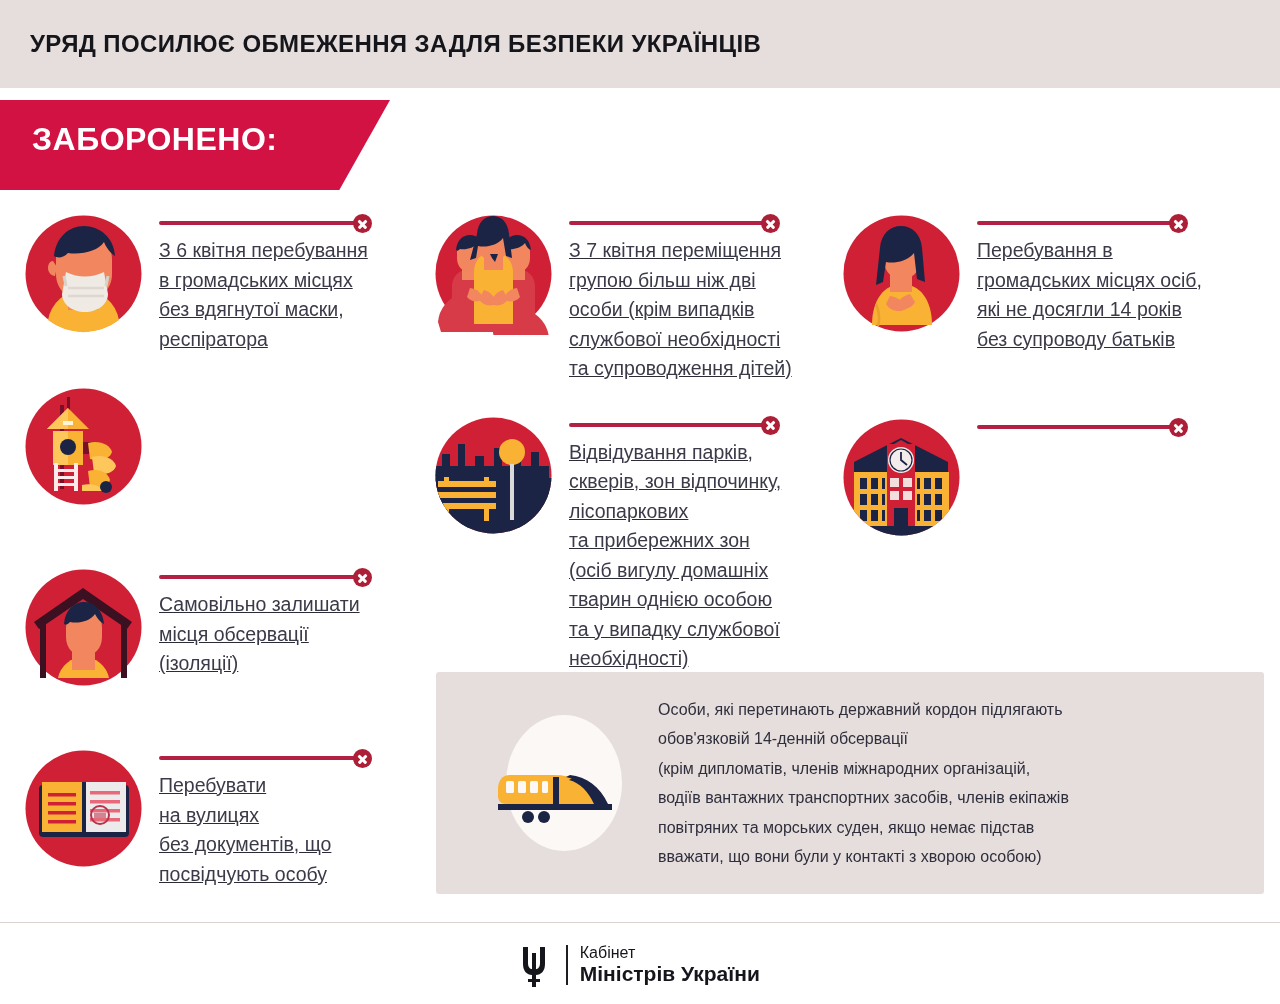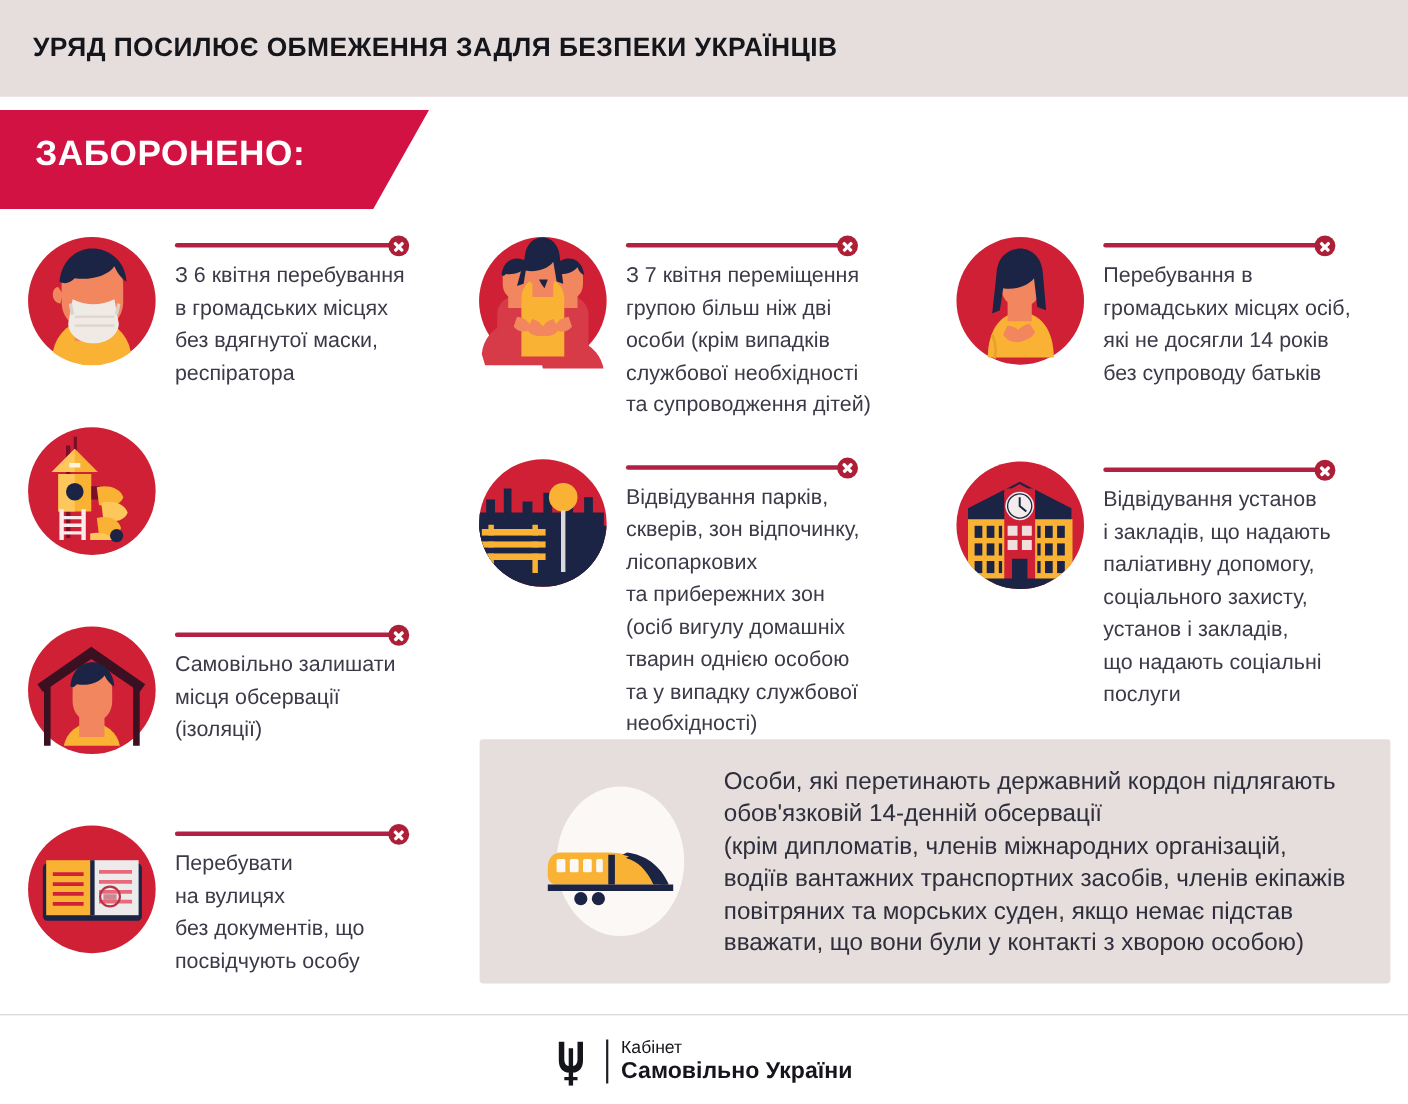--- a/index.html
+++ b/index.html
@@ -34,28 +34,28 @@
   .ribbon-label{
     position:absolute;left:32px;top:121px;
     font-size:32px;font-weight:bold;letter-spacing:.5px;
     color:#ffffff;
   }
 
   
   .col{position:absolute;}
   .col-1{left:22px;top:212px;width:400px;}
   .col-2{left:432px;top:212px;width:410px;}
-  .col-3{left:866px;top:212px;width:400px;}
+  .col-3{left:840px;top:212px;width:400px;}
 
   .item{position:relative;display:flex;align-items:flex-start;}
   .icon-wrap{
     width:123px;height:123px;flex:0 0 123px;margin-right:14px;position:relative;
   }
   .icon-wrap svg{display:block;width:123px;height:123px;}
-  .item-body{flex:1 1 auto;position:relative;padding-top:2px;min-width:0;}
+  .item-body{flex:1 1 auto;position:relative;padding-top:2px;min-width:0;text-decoration:underline;}
   .rule{
     position:relative;height:18px;margin-bottom:4px;
   }
   .rule .line{
     position:absolute;left:0;top:7px;height:4px;background:#b22144;border-radius:2px;
   }
   .rule .xmark{
     position:absolute;top:0;width:19px;height:19px;border-radius:50%;
     background:#ad1f36;
   }
@@ -74,21 +74,21 @@
   .callout{
     position:absolute;left:436px;top:672px;width:828px;height:222px;
     background:#e6dedc;border-radius:3px;
     display:flex;align-items:center;
   }
   .callout-icon{
     flex:0 0 180px;height:180px;margin-left:38px;position:relative;
   }
   .callout-icon svg{display:block;width:180px;height:180px;}
   .callout-text{
-    flex:1 1 auto;font-size:22px;line-height:29.5px;color:#2e2e3c;
+    flex:1 1 auto;font-size:16px;line-height:29.5px;color:#2e2e3c;
     white-space:pre-line;margin-left:4px;padding-right:20px;
   }
 
   
   .footer-rule{
     position:absolute;left:0;top:922px;width:1280px;height:1px;background:#d8d2d0;
   }
   .footer{
     position:absolute;left:0;top:935px;width:1280px;height:60px;
     display:flex;align-items:center;justify-content:center;gap:12px;
@@ -355,27 +355,20 @@
           </g>
           <path d="M0 110h123v14H0z" fill="#1b2444"></path>
         </g>
       </svg>
     </div>
     <div class="item-body">
       <div class="rule">
         <div class="line" style="width:201px;"></div>
         <div class="xmark" style="left:192px;"></div>
       </div>
-      <div class="item-text">Відвідування установ
-і закладів, що надають
-паліативну допомогу,
-соціального захисту,
-установ і закладів,
-що надають соціальні
-послуги</div>
     </div>
   </div>
 </div>
 
 <div class="callout">
   <div class="callout-icon">
     <svg viewBox="0 0 180 180">
       <ellipse cx="90" cy="90" rx="58" ry="68" fill="#fbf8f5"></ellipse>
       <path d="M24 96c0-8 4-14 12-14h44c18 0 36 8 48 22l6 7H32c-5 0-8-3-8-8z" fill="#f9b233"></path>
       <path d="M96 82c16 2 30 11 38 29h-8c-8-15-19-24-34-27z" fill="#1b2444"></path>
@@ -401,15 +394,15 @@
 </div>
 
 <div class="footer-rule"></div>
 <div class="footer">
   <svg class="trident" viewBox="0 0 34 44">
     <path d="M3 4h5v16c0 4 2 6 4 6V10h4v16c2 0 4-2 4-6V4h5v17c0 7-4 11-9 11v4h4v3h-4v5h-4v-5h-4v-3h4v-4c-5 0-9-4-9-11z" fill="#15151c"></path>
   </svg>
   <div class="foot-divider"></div>
   <div class="foot-text">
     <div class="foot-line1">Кабінет</div>
-    <div class="foot-line2">Самовільно України</div>
+    <div class="foot-line2">Міністрів України</div>
   </div>
 </div>
 
 </body></html>

